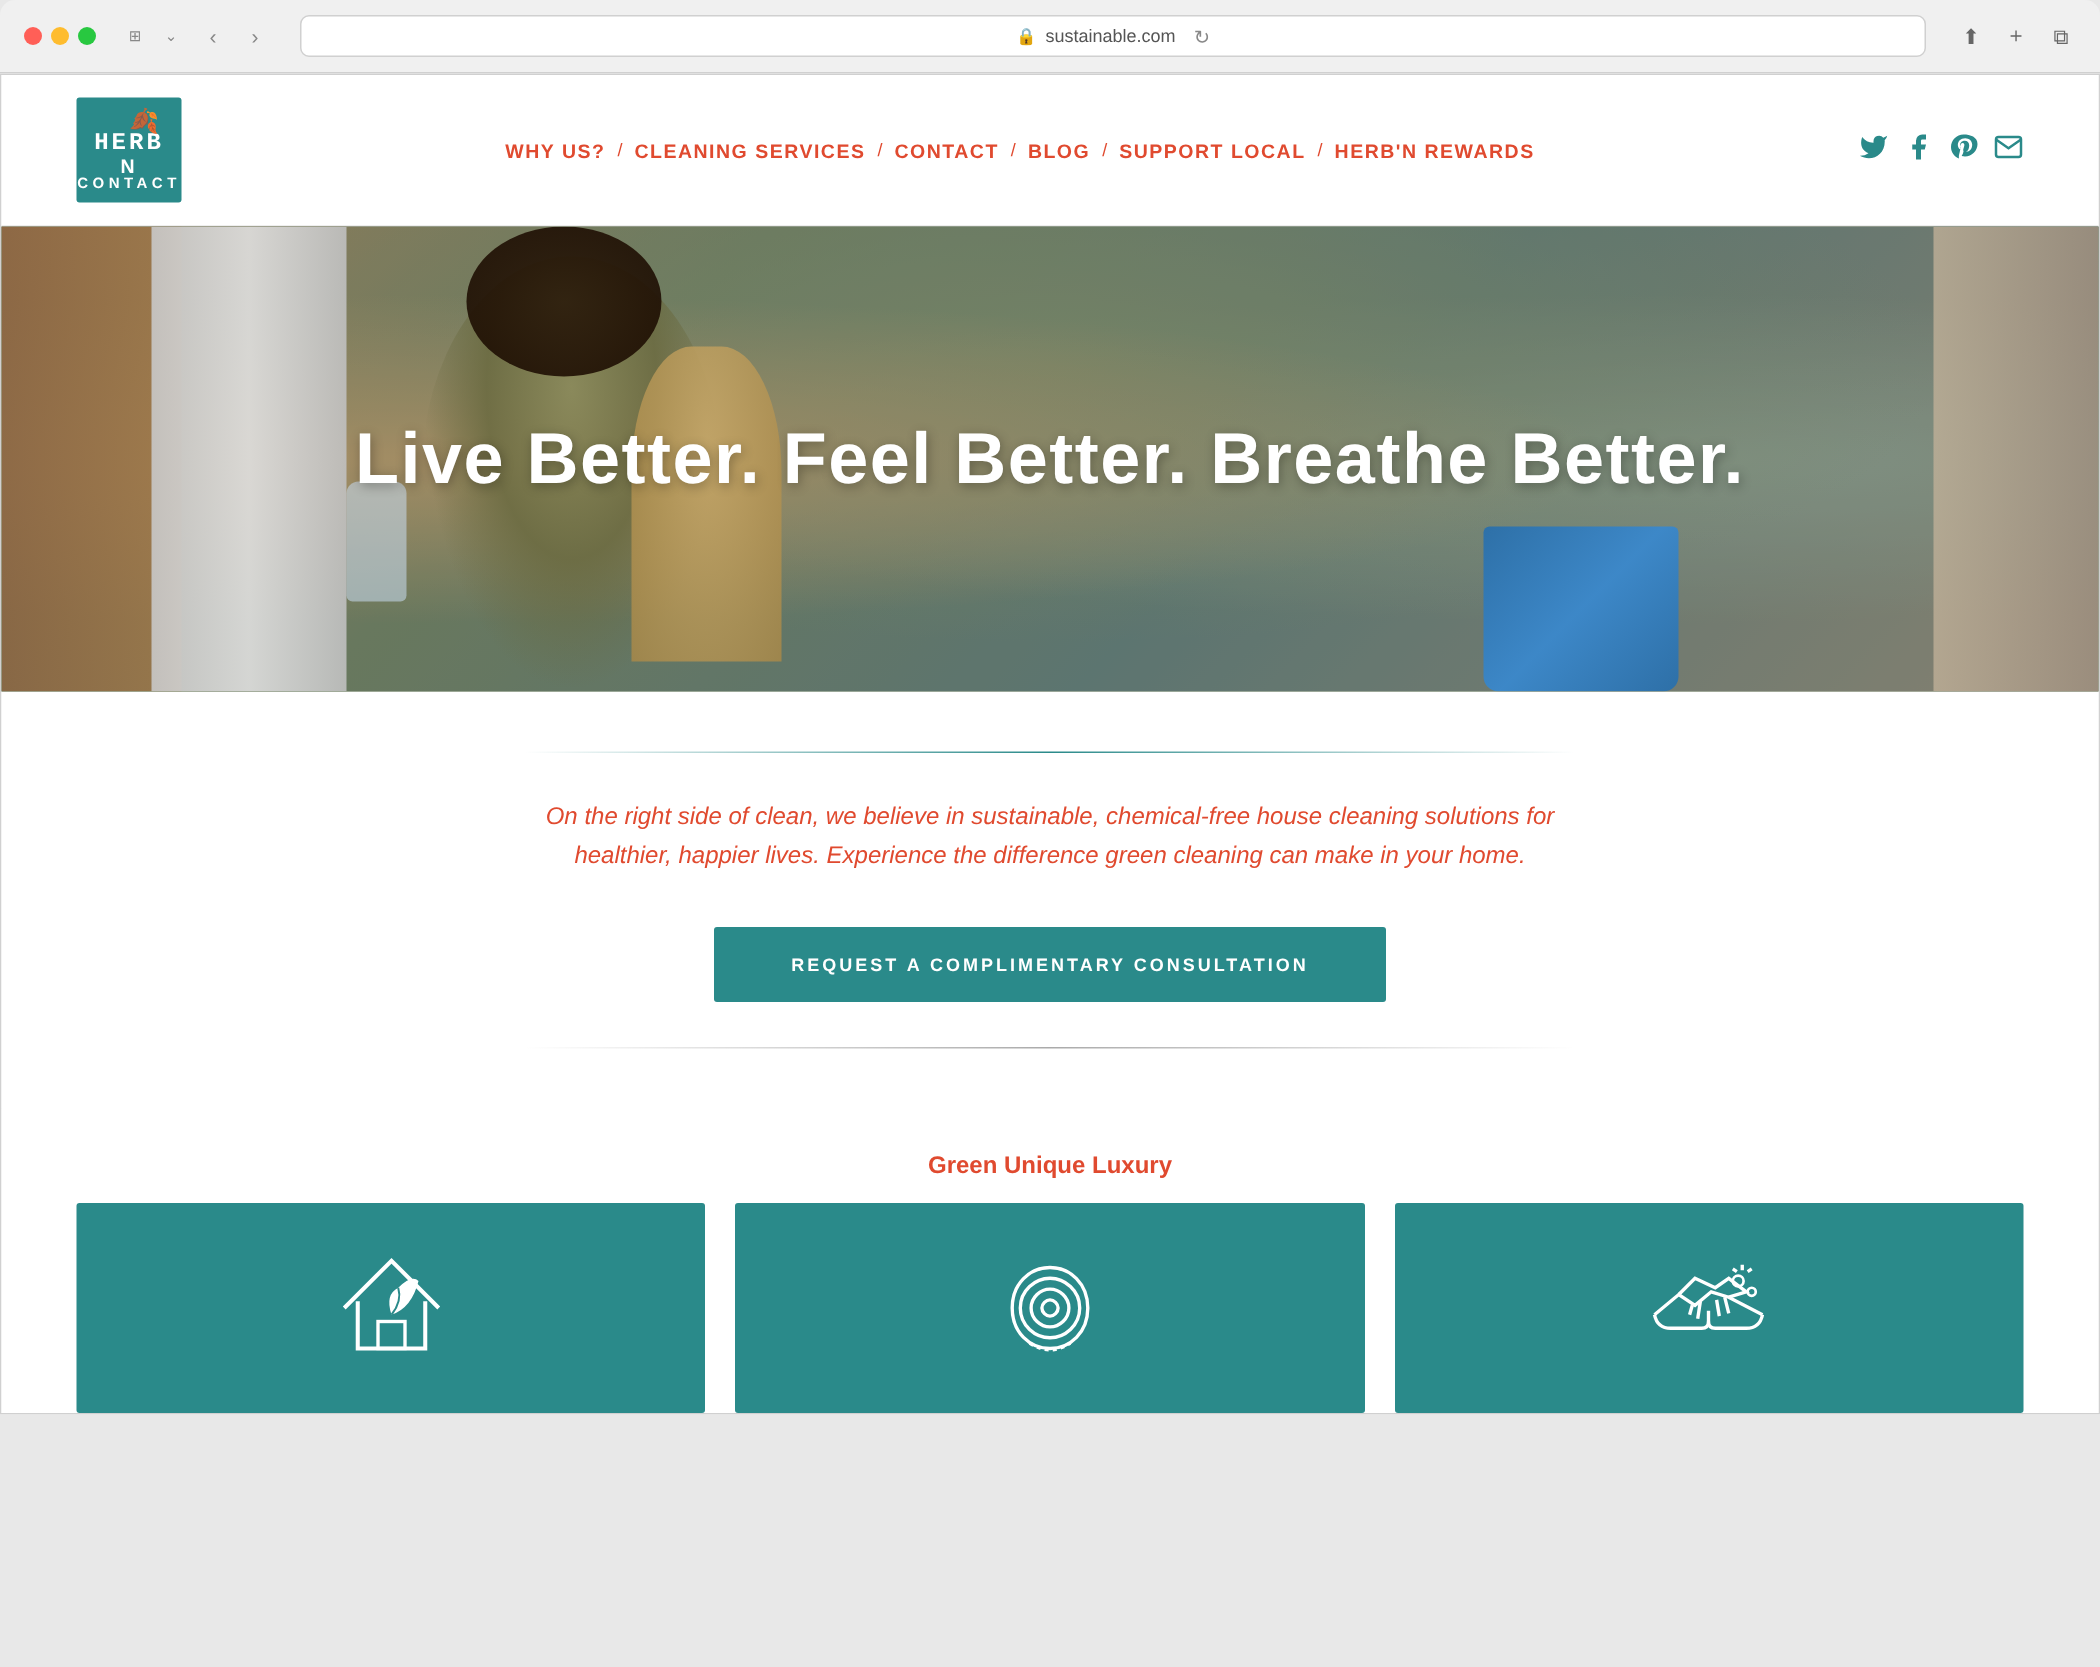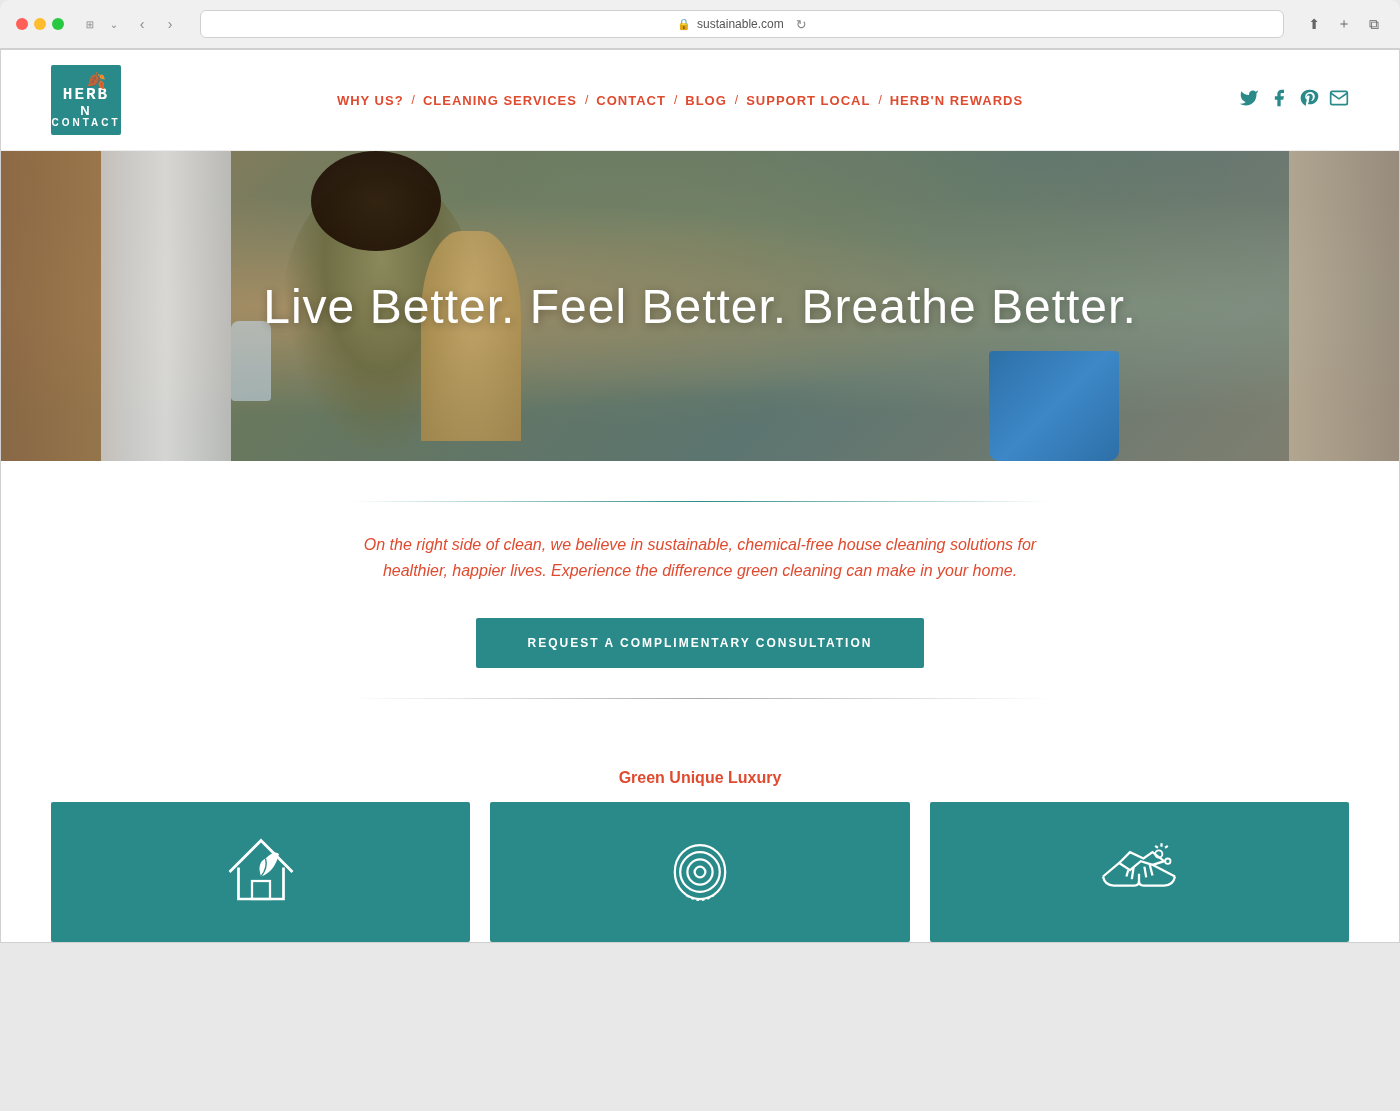--- a/index.html
+++ b/index.html
@@ -165,21 +165,21 @@
       inset: 0;
       background: rgba(50, 60, 40, 0.25);
     }
     .hero-text {
       position: relative;
       z-index: 10;
       text-align: center;
     }
     .hero-headline {
       font-size: 48px;
-      font-weight: 400;
+      font-weight: 700;
       color: white;
       text-shadow: 1px 2px 8px rgba(0,0,0,0.3);
       letter-spacing: 1px;
     }
 
     
     .main-content {
       background: white;
       padding: 40px 50px;
     }

